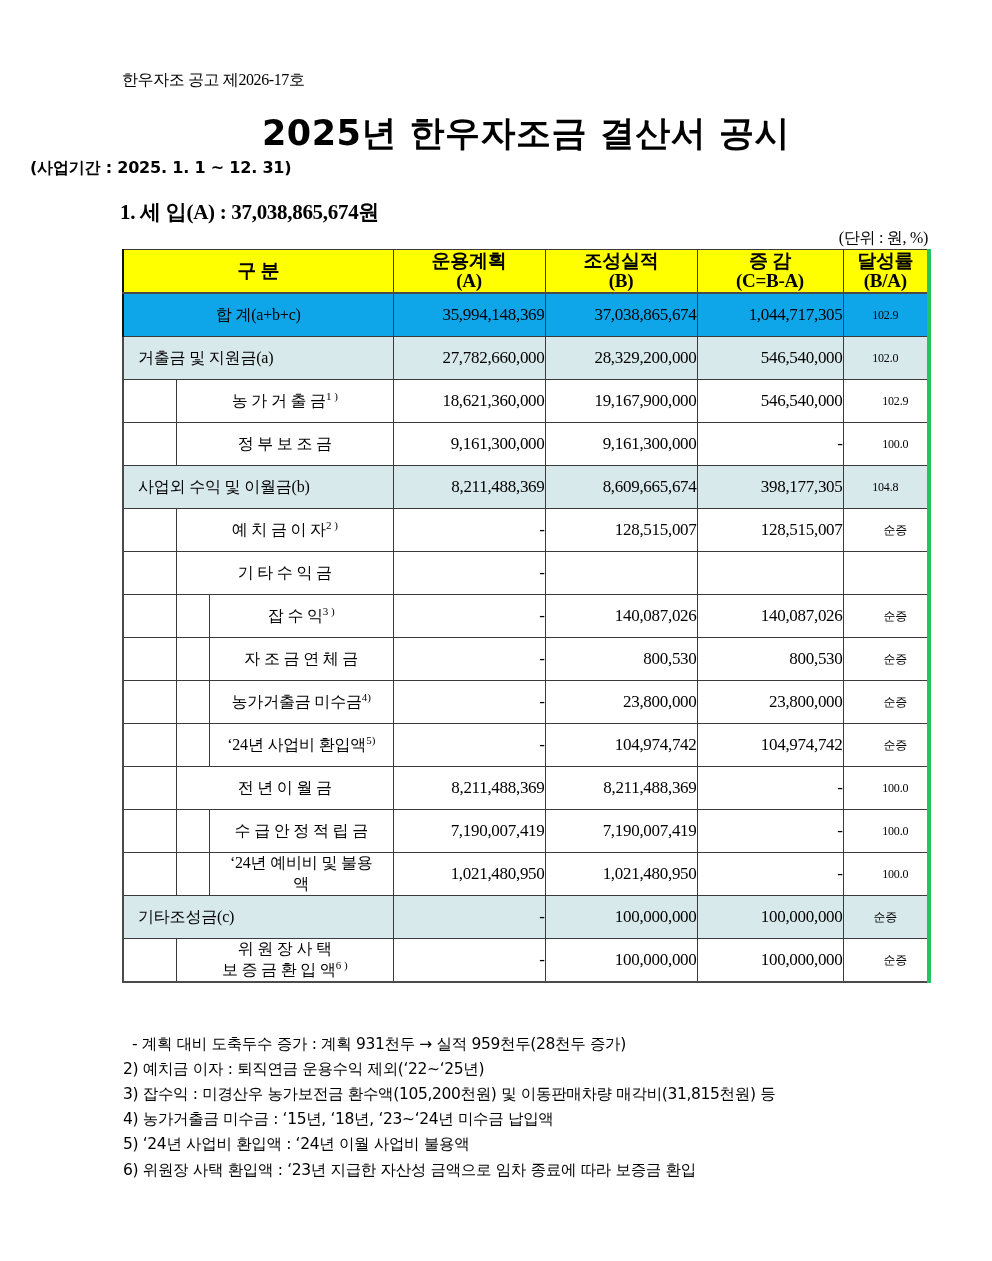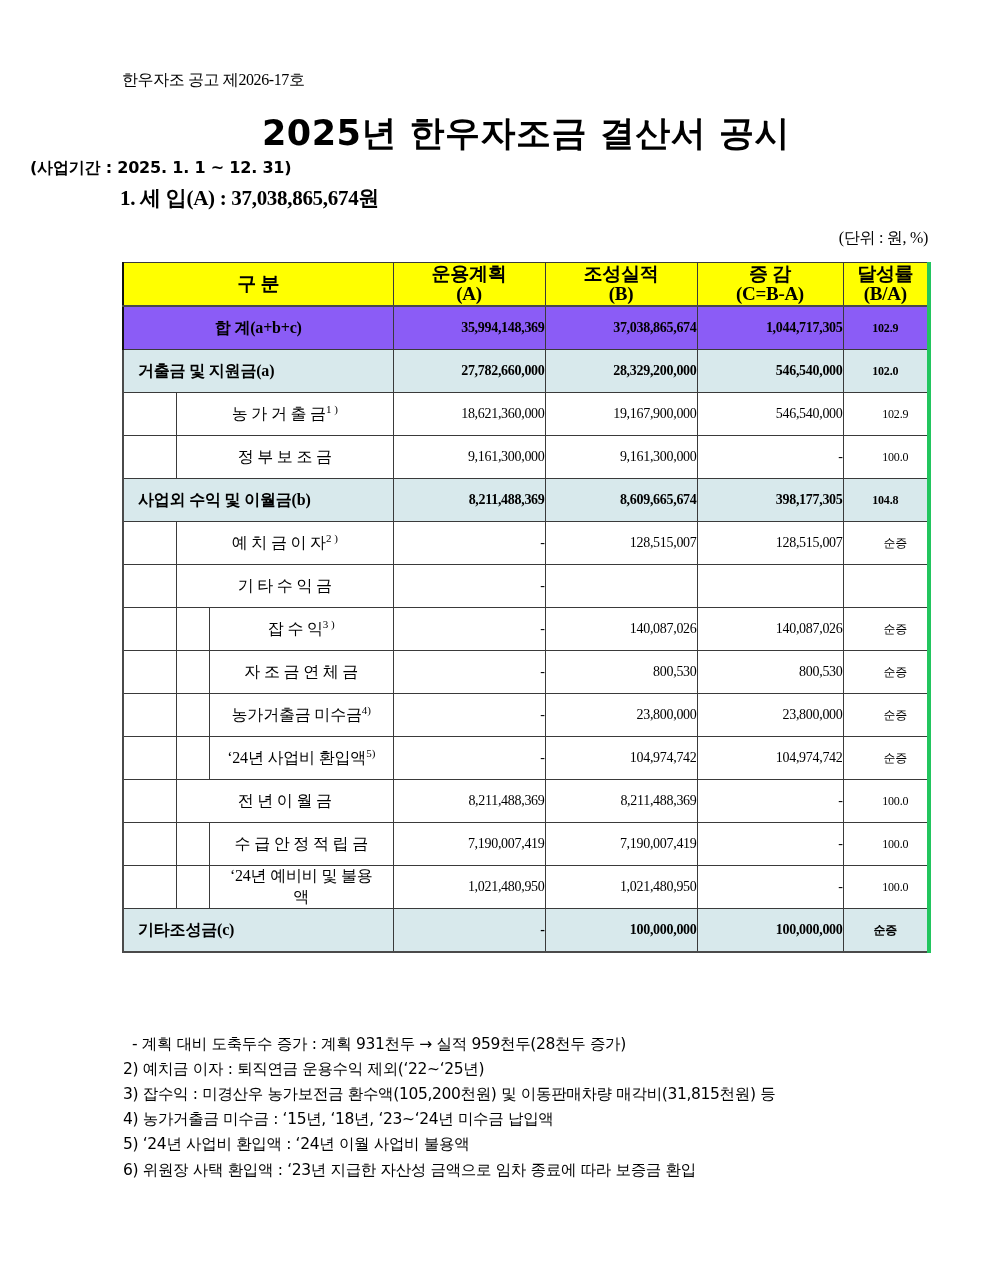--- a/index.html
+++ b/index.html
@@ -54,41 +54,41 @@
     text-align: left;
     font-size: 16px;
     font-weight: bold;
     letter-spacing: -0.2px;
     font-family: "DejaVu Sans", "Liberation Sans", sans-serif;
   }
 
   .section-heading {
     position: absolute;
     left: 90px;
-    top: 184px;
+    top: 198px;
     font-size: 21px;
     font-weight: bold;
     letter-spacing: -0.3px;
     white-space: nowrap;
   }
 
   .unit-note {
     position: absolute;
     right: 94px;
     top: 228px;
     font-size: 16px;
     letter-spacing: -0.3px;
     white-space: nowrap;
   }
 
   
   .table-wrap {
     position: absolute;
     left: 92px;
-    top: 262px;
+    top: 249px;
     width: 806px;
   }
 
   table.fin {
     border-collapse: collapse;
     table-layout: fixed;
     width: 806px;
     font-size: 16px;
   }
 
@@ -134,33 +134,33 @@
     letter-spacing: -0.2px;
   }
   .labtxt .plain { display:block; width:100%; text-align:center; }
   .labtxt.leftal { justify-content: flex-start; padding-left: 14px; }
   .labtxt.leftal .plain { text-align:left; }
 
   
   td.num {
     text-align: right;
     padding-right: 7px;
-    font-size: 14px;
+    font-size: 17px;
     letter-spacing: -0.3px;
     white-space: nowrap;
   }
   td.pct {
     text-align: center;
     font-size: 12px;
     letter-spacing: -0.2px;
   }
 
   
-  tr.total td { background: #8b5cf6; font-weight: bold; }
-  tr.group td { background: #d8e9ec; font-weight: bold; }
+  tr.total td { background: #0ea5e9; font-weight: normal; }
+  tr.group td { background: #d8e9ec; font-weight: normal; }
   tr.plain td { background: #ffffff; padding-left: 20px; }
 
   
   td.colB {
     border-left: 2px solid #000;
     border-right: 2px solid #000;
   }
   tr.firstrow td.colB { border-top: 2px solid #000; }
   tr.lastrow td.colB { border-bottom: 2px solid #000; }
 
@@ -447,20 +447,37 @@
                 <div class="labtxt leftal">
                   <span class="plain">기타조성금(c)</span>
                 </div>
               </div>
             </td>
             <td class="num">-</td>
             <td class="num colB">100,000,000</td>
             <td class="num">100,000,000</td>
             <td class="pct">순증</td>
           </tr>
+          <tr class="plain lastrow">
+            <td>
+              <div class="lab">
+                <div class="ind"></div>
+                <div class="labtxt two-line">
+                  <div style="width: 100%;">
+                    <div style="text-align: center;">위 원 장    사 택</div>
+                    <div style="text-align: center;">보 증 금  환 입 액<sup class="fn">6 )</sup></div>
+                  </div>
+                </div>
+              </div>
+            </td>
+            <td class="num">-</td>
+            <td class="num colB">100,000,000</td>
+            <td class="num">100,000,000</td>
+            <td class="pct">순증</td>
+          </tr>
         </tbody>
     </table>
   </div>
 
   <div class="footnotes" id="footnote-list">
       <div class="sub">- 계획 대비 도축두수 증가 : 계획 931천두 → 실적 959천두(28천두 증가)</div>
       <div>2) 예치금 이자 : 퇴직연금 운용수익 제외(‘22~‘25년)</div>
       <div>3) 잡수익 : 미경산우 농가보전금 환수액(105,200천원) 및 이동판매차량 매각비(31,815천원) 등</div>
       <div>4) 농가거출금 미수금 : ‘15년, ‘18년, ‘23~‘24년 미수금 납입액</div>
       <div>5) ‘24년 사업비 환입액 : ‘24년 이월 사업비 불용액</div>

